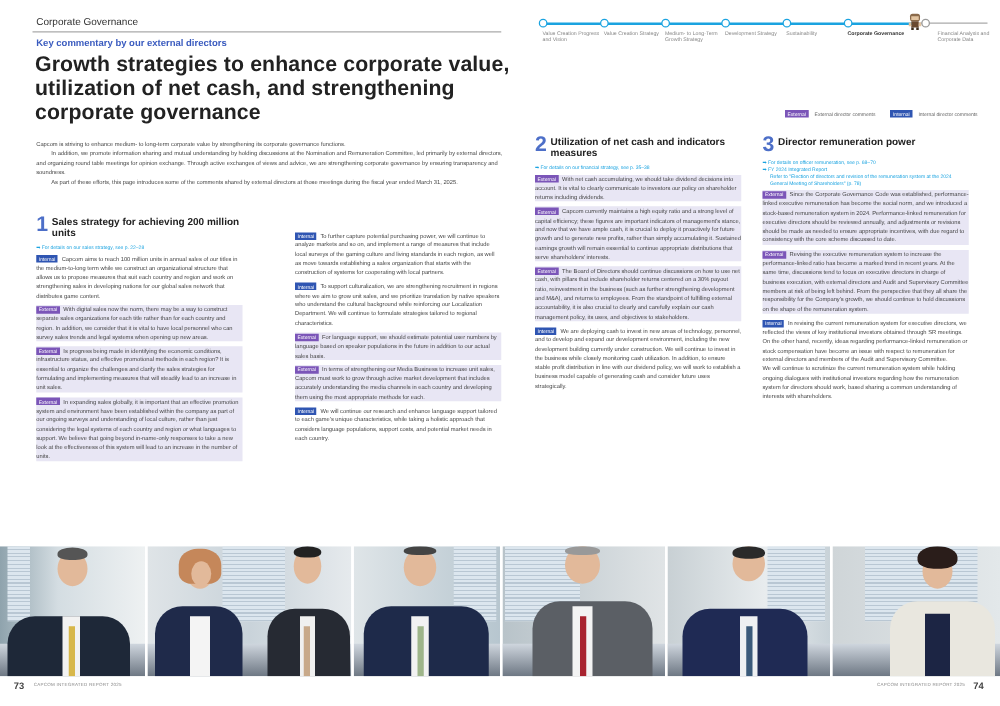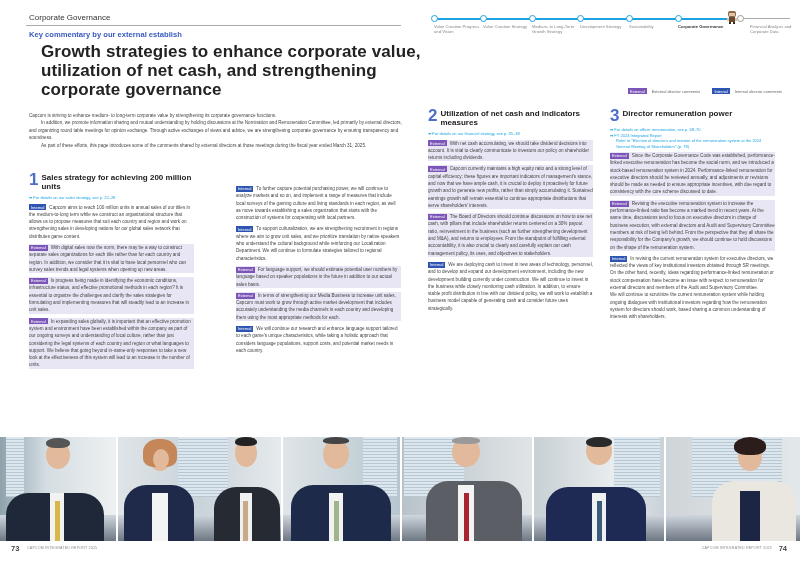--- a/index.html
+++ b/index.html
@@ -5,21 +5,21 @@
   * { margin: 0; padding: 0; box-sizing: border-box; }
   html, body { width: 800px; height: 565px; overflow: hidden; background: #ffffff; }
   body { font-family: "Liberation Sans", "DejaVu Sans", sans-serif; color: #333; position: relative; }
 
   .page { position: absolute; top: 0; left: 0; width: 800px; height: 418px; }
 
   
   .section-label { position: absolute; left: 29px; top: 13px; font-size: 8px; color: #333; }
   .section-rule { position: absolute; left: 26px; top: 25px; width: 375px; height: 1px; background: #aaa; }
   .kicker { position: absolute; left: 29px; top: 30px; font-size: 7.6px; font-weight: bold; color: #3a5bbf; }
-  .title { position: absolute; left: 28px; top: 42px; width: 380px; font-size: 17px; line-height: 19px; font-weight: bold; color: #222; letter-spacing: 0.1px; margin-left: 13px; }
+  .title { position: absolute; left: 28px; top: 42px; width: 380px; font-size: 17px; line-height: 19px; font-weight: bold; color: #222; letter-spacing: 0.1px; }
   .intro { position: absolute; left: 29px; top: 112px; width: 380px; font-size: 4.6px; line-height: 7.4px; color: #444; }
   .intro p { text-indent: 0; }
   .intro p.ind { text-indent: 12px; }
 
   
   .nav { position: absolute; left: 420px; top: 10px; width: 380px; height: 40px; }
   .nav-line-active { position: absolute; left: 14px; top: 8px; width: 300px; height: 2px; background: #1aa3e0; }
   .nav-line-rest { position: absolute; left: 314px; top: 8px; width: 56px; height: 1px; background: #aaa; }
   .nav-dot { position: absolute; top: 5px; width: 7px; height: 7px; border-radius: 50%; background: #fff; border: 1.5px solid #1aa3e0; }
   .nav-dot.rest { border-color: #999; }
@@ -68,21 +68,21 @@
   .pg-right { position: absolute; right: 13px; top: 544px; font-size: 7.5px; font-weight: bold; color: #444; }
   .pub-right { position: absolute; right: 28px; top: 546px; font-size: 3.6px; color: #888; letter-spacing: 0.2px; }
 </style>
 </head>
 <body>
 
 <div class="page">
 
   <div class="section-label">Corporate Governance</div>
   <div class="section-rule"></div>
-  <div class="kicker">Key commentary by our external establish</div>
+  <div class="kicker">Key commentary by our external directors</div>
   <h1 class="title">Growth strategies to enhance corporate value, utilization of net cash, and strengthening corporate governance</h1>
   <div class="intro">
     <p>Capcom is striving to enhance medium- to long-term corporate value by strengthening its corporate governance functions.</p>
     <p class="ind">In addition, we promote information sharing and mutual understanding by holding discussions at the Nomination and Remuneration Committee, led primarily by external directors, and organizing round table meetings for opinion exchange. Through active exchanges of views and advice, we are strengthening corporate governance by ensuring transparency and soundness.</p>
     <p class="ind">As part of these efforts, this page introduces some of the comments shared by external directors at those meetings during the fiscal year ended March 31, 2025.</p>
   </div>
 
   <div class="nav">
     <div class="nav-line-active"></div>
     <div class="nav-line-rest"></div>

